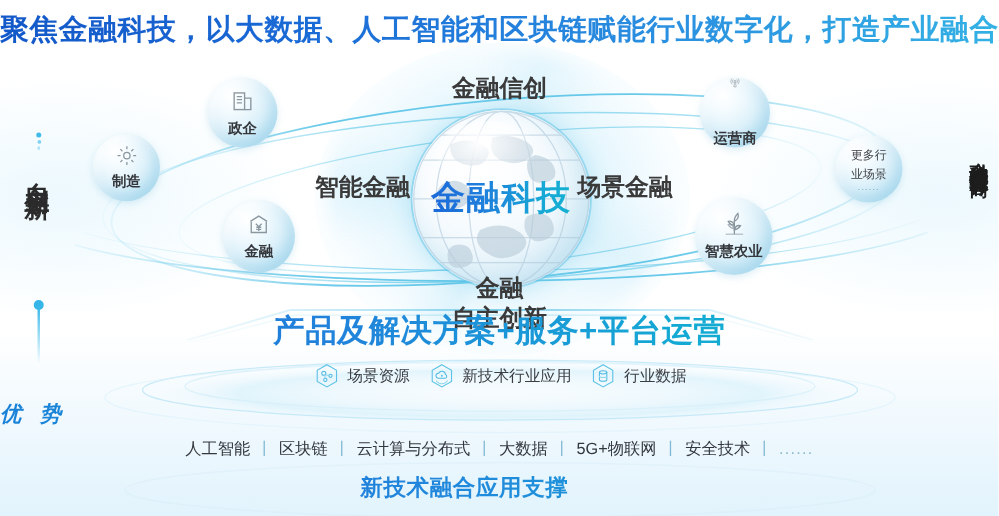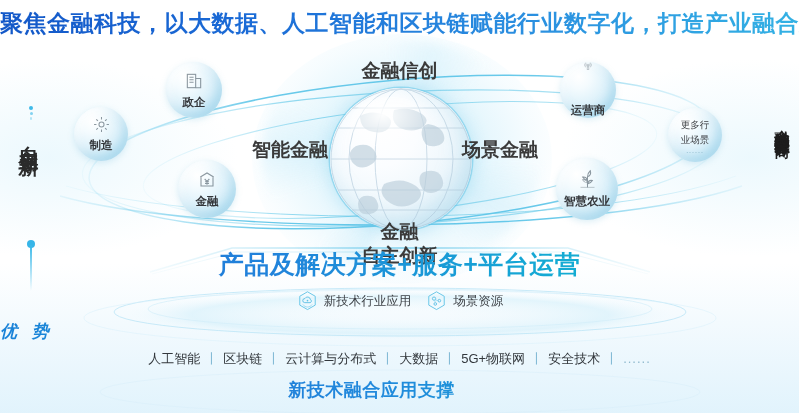--- a/index.html
+++ b/index.html
@@ -236,20 +236,21 @@
         <path d="M30 28 q10 -6 22 -2 q12 4 8 12 q-4 8 -16 6 q-14 -2 -14 -16z"></path>
         <path d="M64 22 q16 -4 28 4 q8 6 2 12 q-10 8 -24 2 q-10 -6 -6 -18z"></path>
         <path d="M98 36 q14 2 16 12 q2 8 -8 10 q-12 2 -14 -10 q-2 -10 6 -12z"></path>
         <path d="M26 58 q12 -4 18 4 q6 8 -2 14 q-12 8 -20 -2 q-6 -10 4 -16z"></path>
         <path d="M54 96 q18 -8 32 2 q10 8 0 16 q-16 10 -30 -2 q-8 -8 -2 -16z"></path>
         <path d="M94 84 q14 -4 18 6 q4 10 -6 14 q-12 4 -16 -8 q-2 -10 4 -12z"></path>
         <path d="M34 108 q12 -2 14 8 q2 8 -8 10 q-12 2 -12 -10 q0 -6 6 -8z"></path>
       </g>
     </svg>
     <div class="globe-gloss"></div>
+    <div class="globe-title">金融科技</div>
   </div>
 
   <div class="glabel glabel-top">金融信创</div>
   <div class="glabel glabel-left">智能金融</div>
   <div class="glabel glabel-right">场景金融</div>
   <div class="glabel glabel-bot">
     <div>金融</div>
     <div>自主创新</div>
   </div>
 
@@ -303,38 +304,47 @@
 
   <div class="bubble small" style="left:668px;top:108px;width:54px;height:54px;">
     <span class="blab">更多行</span>
     <span class="blab">业场景</span>
     <span class="bdots">......</span>
   </div>
 
   <div class="value-text">产品及解决方案+服务+平台运营</div>
 
   <div class="cap-row">
+    <div class="cap-item">
+      <svg class="cap-ico" viewBox="0 0 28 28" fill="none">
+        <path d="M14 2.2 23.4 7.6v10.8L14 23.8 4.6 18.4V7.6z" stroke="#5dc2e6" stroke-width="1.1"></path>
+        <circle cx="11" cy="10.5" r="2" stroke="#4fb9e2" stroke-width="1"></circle>
+        <circle cx="17.5" cy="13" r="1.6" stroke="#4fb9e2" stroke-width="1"></circle>
+        <circle cx="12.5" cy="17" r="1.6" stroke="#4fb9e2" stroke-width="1"></circle>
+        <path d="M12.7 12l3.4 1M12 12.6l.4 2.9" stroke="#8fd6ef" stroke-width="1"></path>
+      </svg>
+      <span class="cap-lab">场景资源</span>
+    </div>
     <div class="cap-item">
       <svg class="cap-ico" viewBox="0 0 28 28" fill="none">
         <path d="M14 2.2 23.4 7.6v10.8L14 23.8 4.6 18.4V7.6z" stroke="#5dc2e6" stroke-width="1.1"></path>
         <path d="M10.6 15.4a2.5 2.5 0 0 1 .3-5 3.5 3.5 0 0 1 6.6 1.2 2 2 0 0 1-.3 3.8z" stroke="#4fb9e2" stroke-width="1"></path>
         <path d="M8.4 17.6a6.6 6.6 0 0 0 11.2 0" stroke="#8fd6ef" stroke-width="1"></path>
         <circle cx="14" cy="13" r="1" fill="#5dc2e6"></circle>
       </svg>
       <span class="cap-lab">新技术行业应用</span>
     </div>
     <div class="cap-item">
       <svg class="cap-ico" viewBox="0 0 28 28" fill="none">
         <path d="M14 2.2 23.4 7.6v10.8L14 23.8 4.6 18.4V7.6z" stroke="#5dc2e6" stroke-width="1.1"></path>
-        <circle cx="11" cy="10.5" r="2" stroke="#4fb9e2" stroke-width="1"></circle>
-        <circle cx="17.5" cy="13" r="1.6" stroke="#4fb9e2" stroke-width="1"></circle>
-        <circle cx="12.5" cy="17" r="1.6" stroke="#4fb9e2" stroke-width="1"></circle>
-        <path d="M12.7 12l3.4 1M12 12.6l.4 2.9" stroke="#8fd6ef" stroke-width="1"></path>
+        <ellipse cx="14" cy="9.6" rx="3.6" ry="1.5" stroke="#4fb9e2" stroke-width="1"></ellipse>
+        <path d="M10.4 9.6v7.2c0 .8 1.6 1.5 3.6 1.5s3.6-.7 3.6-1.5V9.6" stroke="#4fb9e2" stroke-width="1"></path>
+        <path d="M10.4 13.2c0 .8 1.6 1.5 3.6 1.5s3.6-.7 3.6-1.5" stroke="#8fd6ef" stroke-width="1"></path>
       </svg>
-      <span class="cap-lab">场景资源</span>
+      <span class="cap-lab">行业数据</span>
     </div>
   </div>
 
   <div class="adv-text">优 势</div>
 
   <div class="tech-row">
     <span>人工智能</span><span class="sep">丨</span><span>区块链</span><span class="sep">丨</span><span>云计算与分布式</span><span class="sep">丨</span><span>大数据</span><span class="sep">丨</span><span>5G+物联网</span><span class="sep">丨</span><span>安全技术</span><span class="sep">丨</span><span class="more">......</span>
   </div>
 
   <div class="support-text">新技术融合应用支撑</div>

